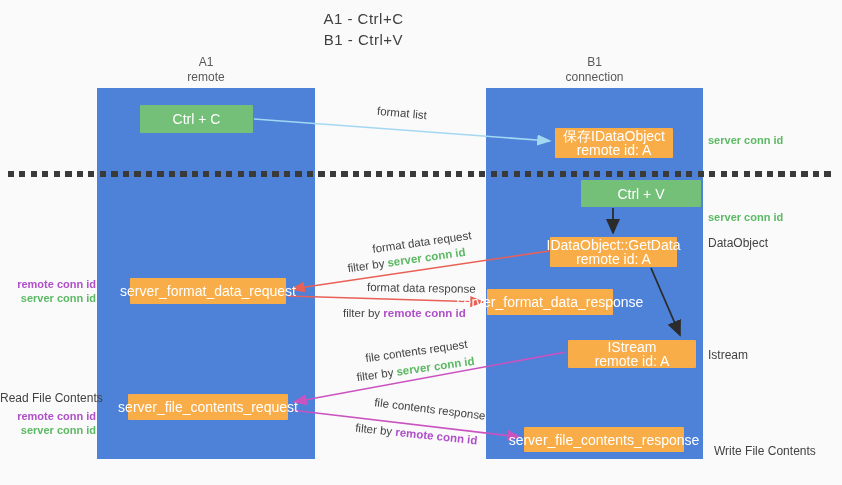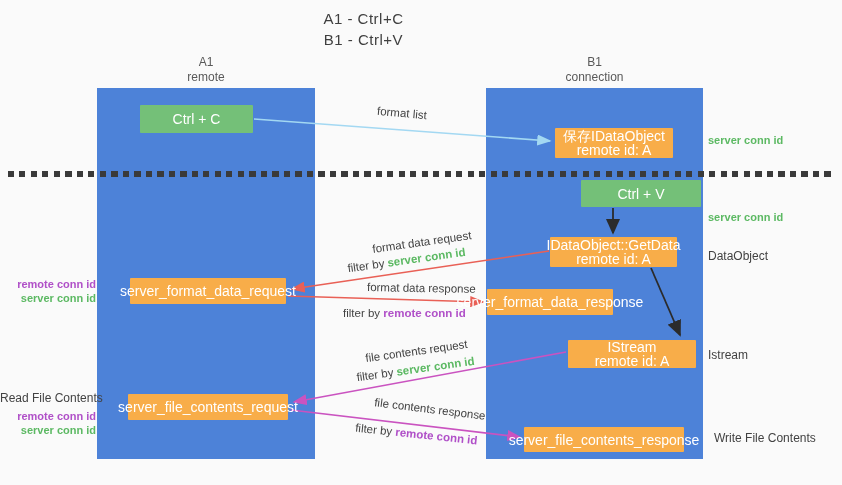--- a/index.html
+++ b/index.html
@@ -157,23 +157,23 @@
   </div>
 
   <div class="flow-label" style="left:374px;top:403px;transform:rotate(7deg);">file contents response</div>
   <div class="flow-label" style="left:355px;top:428px;transform:rotate(6deg);">
     <span>filter by</span>
     <span class="purple">remote conn id</span>
   </div>
 
   <div class="side-label green right-col" style="top:134px;">server conn id</div>
   <div class="side-label green right-col" style="top:211px;">server conn id</div>
-  <div class="side-label plain right-col" style="top:249px;">DataObject</div>
+  <div class="side-label plain right-col" style="top:236px;">DataObject</div>
   <div class="side-label plain right-col" style="top:348px;">Istream</div>
-  <div class="side-label plain" style="left:714px;top:431px;">Write File Contents</div>
+  <div class="side-label plain" style="left:714px;top:444px;">Write File Contents</div>
 
   <div class="side-label purple left-align-right" style="top:278px;">remote conn id</div>
   <div class="side-label green left-align-right" style="top:292px;">server conn id</div>
   <div class="side-label plain left-align-right" style="top:391px;">Read File Contents</div>
   <div class="side-label purple left-align-right" style="top:410px;">remote conn id</div>
   <div class="side-label green left-align-right" style="top:424px;">server conn id</div>
 
 </div>
 
 </body></html>

